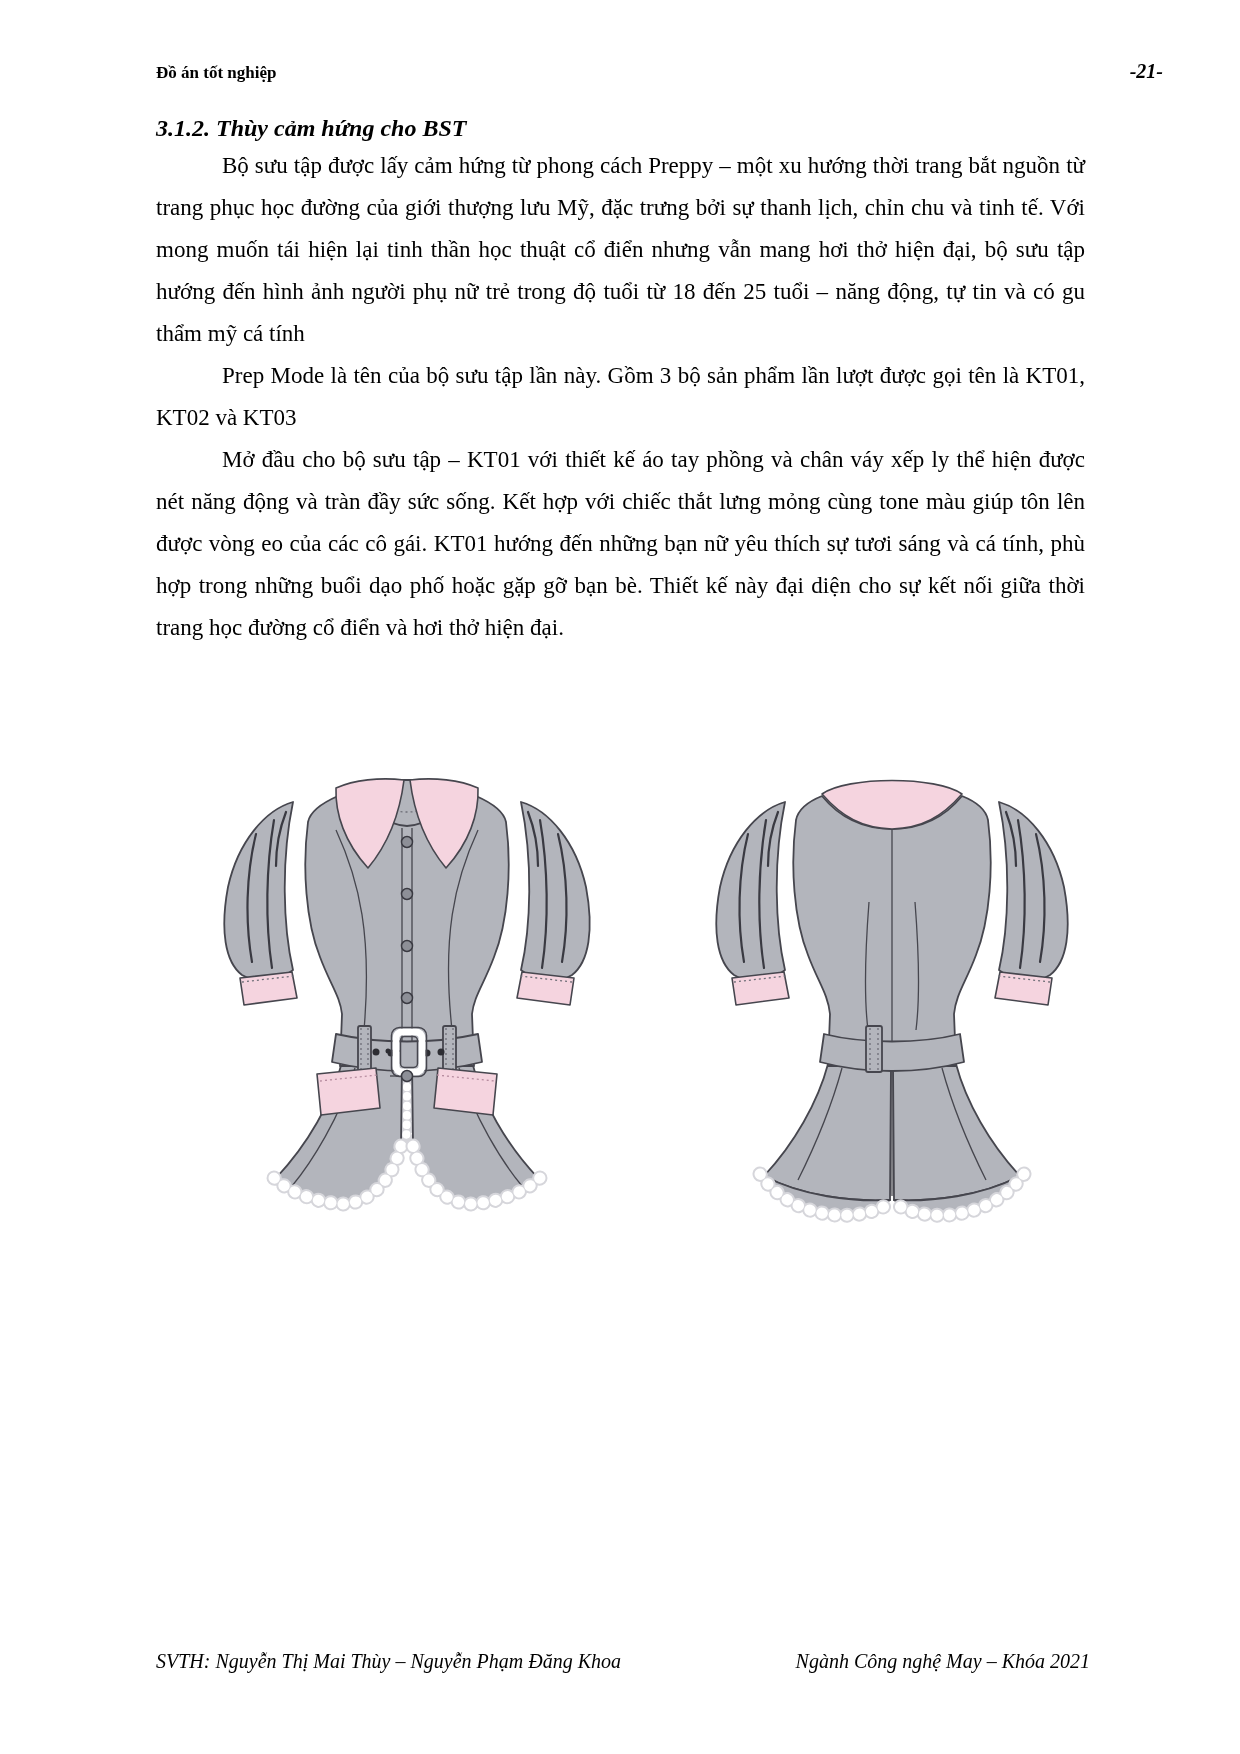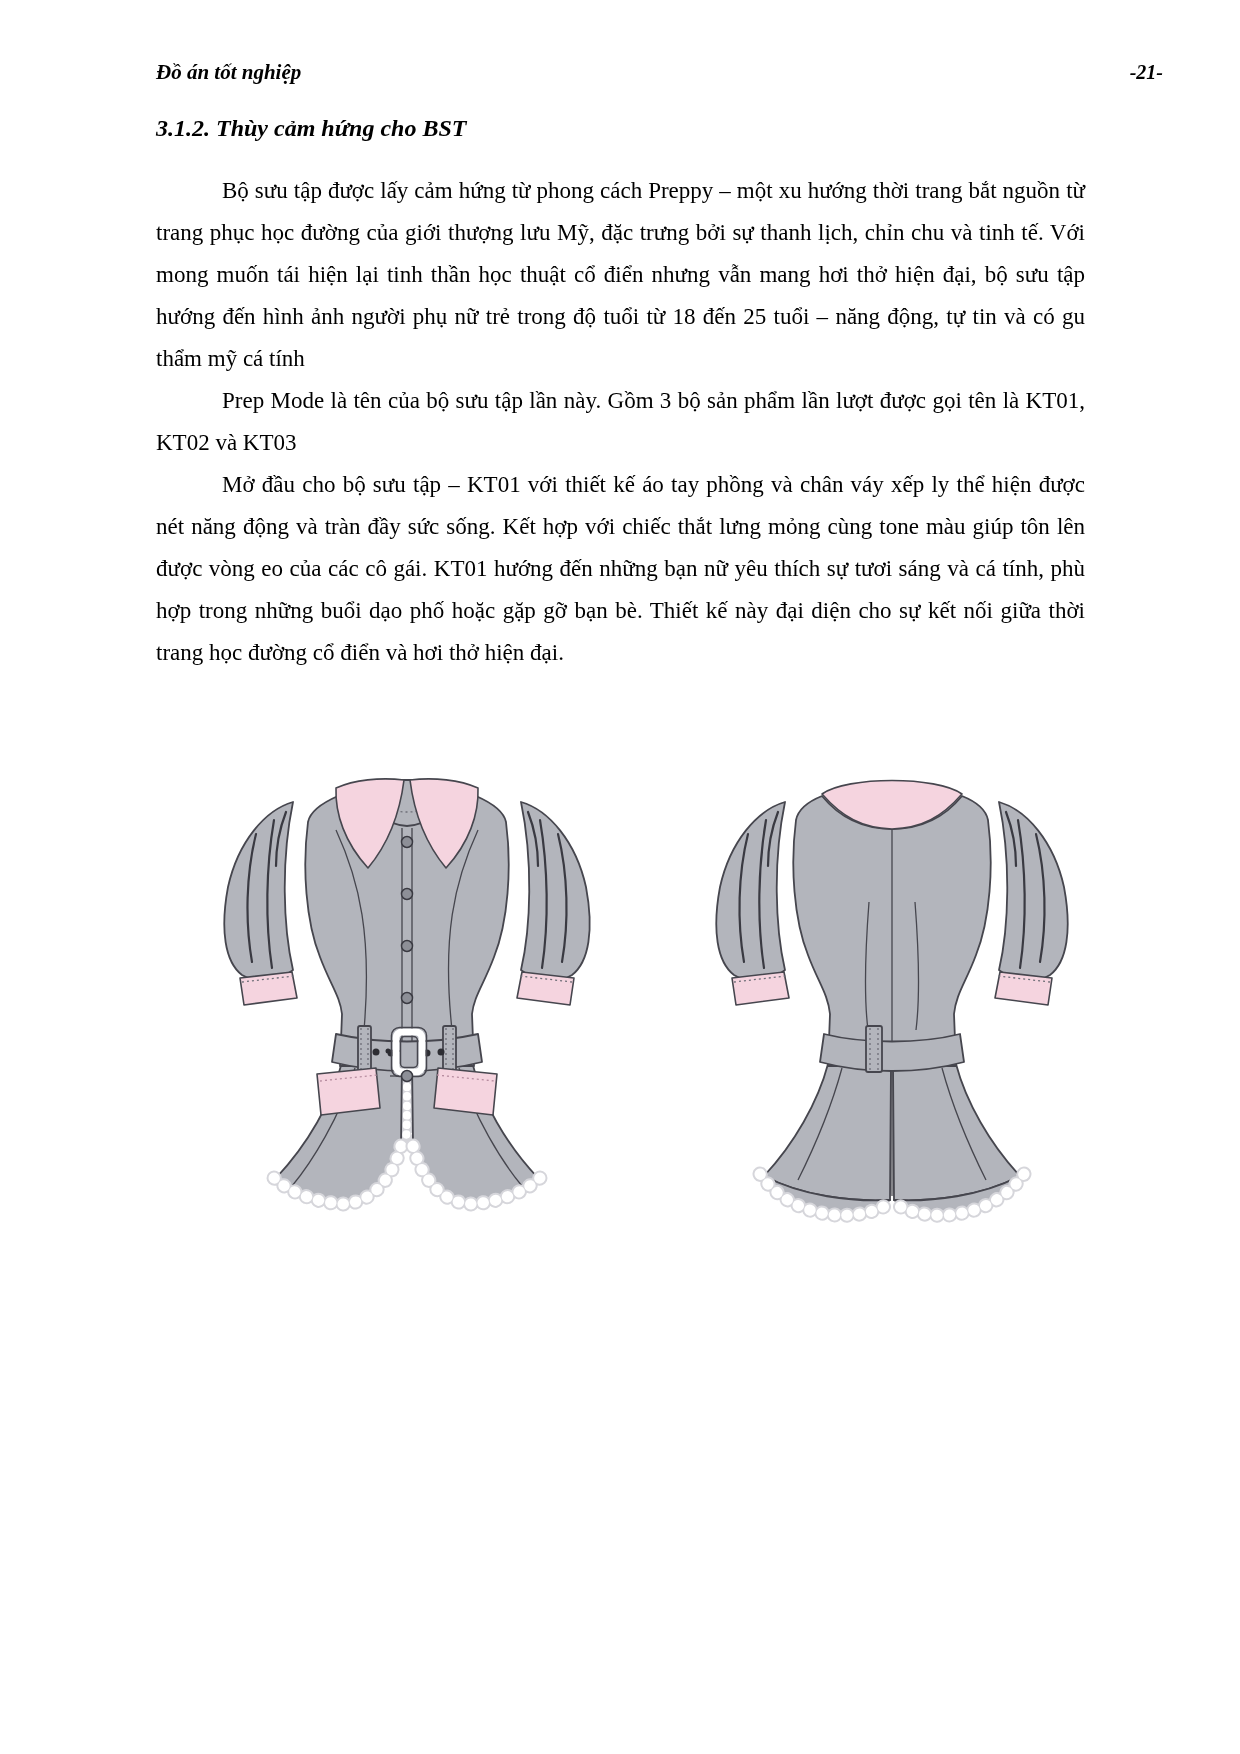--- a/index.html
+++ b/index.html
@@ -10,28 +10,28 @@
   body{background:#888;}
   .page{
     position:relative; width:1240px; height:1754px; background:var(--page-bg);
     margin:0 auto; overflow:hidden;
     font-family:"Liberation Serif","DejaVu Serif",serif; color:var(--text);
   }
   .hdr{
     position:absolute; top:60px; left:156px; right:77px;
     display:flex; justify-content:space-between; align-items:baseline;
   }
-  .hdr-left{font-size:21px; font-weight:bold; font-style:italic;}
+  .hdr-left{font-size:17px; font-weight:bold; }
   .hdr-right{font-size:20px; font-weight:bold; font-style:italic;}
   .heading{
     position:absolute; top:115px; left:156px; margin:0;
     font-size:24px; font-weight:bold; font-style:italic;
   }
   .bodytext{
-    position:absolute; top:170px; left:156px; width:929px;
+    position:absolute; top:145px; left:156px; width:929px;
   }
   .bodytext p{
     margin:0; font-size:23px; line-height:42px; text-align:justify;
     text-indent:66px;
   }
   .figwrap{position:absolute; top:772px; left:0; width:1240px; height:460px;}
   .front-svg{position:absolute; left:190px; top:0;}
   .back-svg{position:absolute; left:672px; top:0;}
   .ftr{
     position:absolute; top:1650px; left:156px; right:150px;
@@ -220,14 +220,18 @@
 
       <g>
         <path class="fab" d="M152,262 C192,272 248,272 288,262 L292,290 C248,302 192,302 148,290 Z"></path>
         <rect class="fab" x="194" y="254" width="16" height="46" rx="2"></rect>
         <path class="dots" d="M198,256 L198,298 M206,256 L206,298"></path>
       </g>
     </svg>
 
   </div>
 
+  <div class="ftr">
+    <span>SVTH: Nguyễn Thị Mai Thùy – Nguyễn Phạm Đăng Khoa</span>
+    <span>Ngành Công nghệ May – Khóa 2021</span>
+  </div>
 
 </div>
 
 </body></html>

